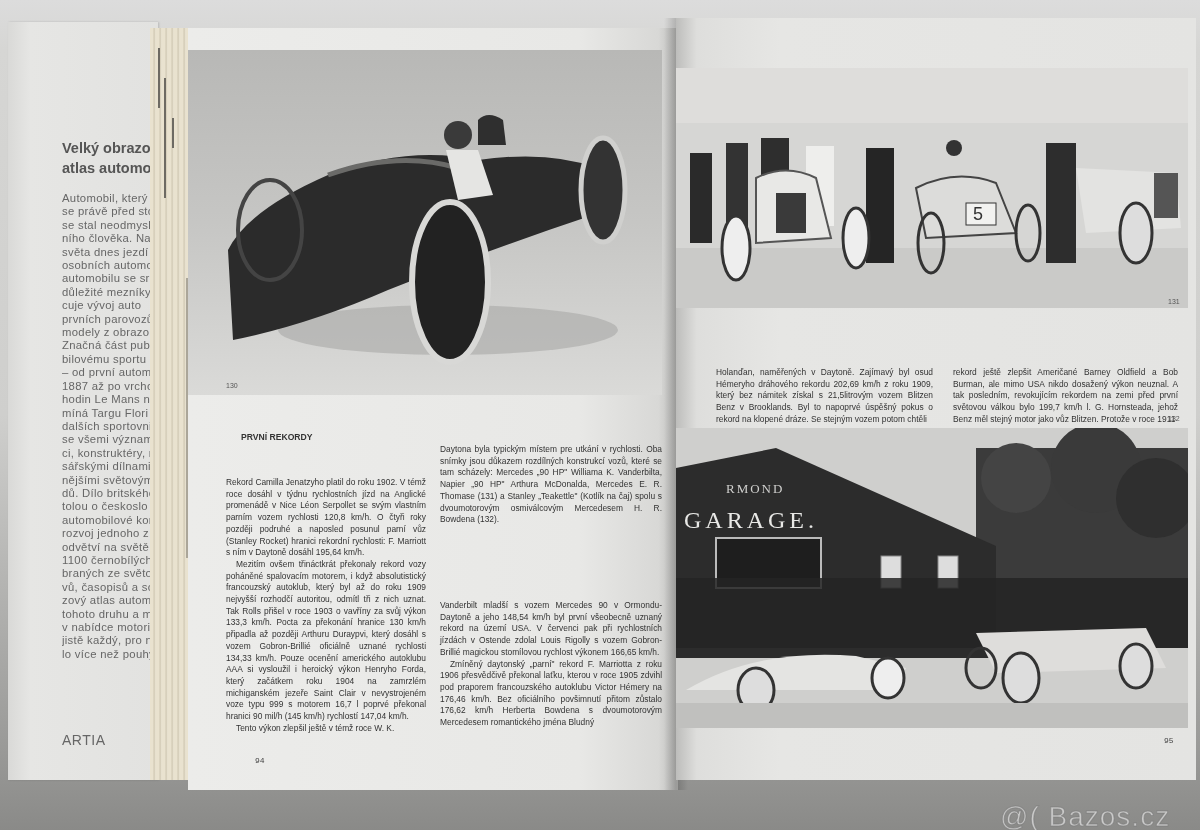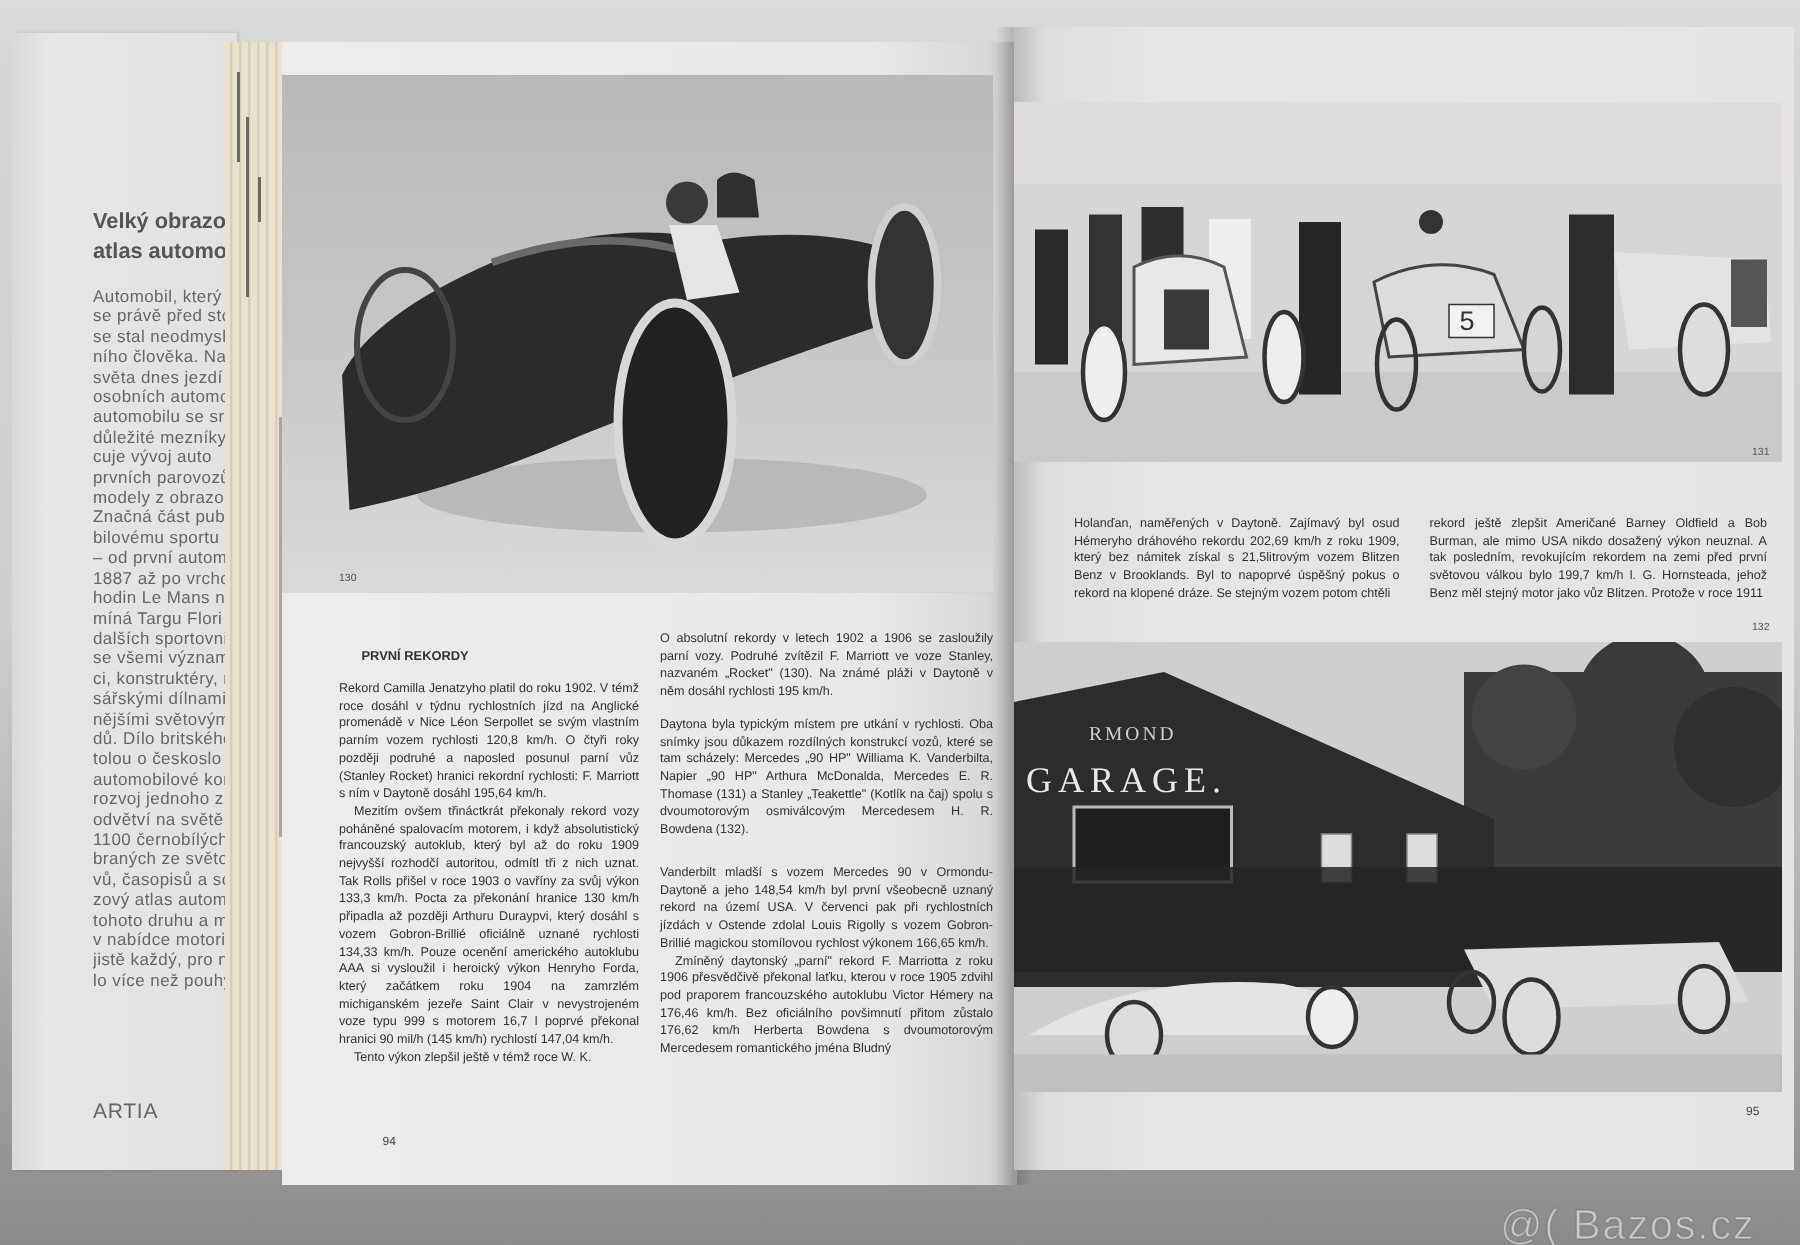--- a/index.html
+++ b/index.html
@@ -43,25 +43,26 @@
     
     .page-right {
       position: absolute; left: 676px; top: 18px; width: 520px; height: 762px;
       background: linear-gradient(90deg, #bdbdbb 0%, #dededc 4%, #e6e6e4 20%, #e4e4e2 100%);
     }
     .photo {
       position: absolute; overflow: hidden;
       background: #c9c9c7;
     }
     .photo-caption-num { position: absolute; font-size: 7px; color: #555; }
-    .page-num { position: absolute; font-size: 8px; color: #444; }
+    .page-num { position: absolute; font-size: 8px; color: #444; font-family: Liberation Mono, monospace; }
     .section-heading { position: absolute; font-weight: bold; font-size: 8.6px; color: #333; }
     .text-block {
       position: absolute; font-size: 8.4px; line-height: 11.7px; color: #333;
       text-align: justify;
+      margin-top: 24px;
     }
     .text-block p { margin: 0; }
     .text-block p.indent { text-indent: 10px; }
     .text-block.caption p + p { margin-top: 10px; }
     .watermark {
       position: absolute; left: 1000px; top: 785px; font-size: 28px; color: rgba(255,255,255,0.55);
       -webkit-text-stroke: 1px rgba(120,120,120,0.6); letter-spacing: 1px; margin-top: 16px;
     }
     .spine-shadow {
       position: absolute; left: 664px; top: 18px; width: 24px; height: 772px;
@@ -156,21 +157,20 @@
 
   <div class="section-heading" style="left:38px; top:404px;margin-left:15px;">PRVNÍ REKORDY</div>
 
   <div class="text-block" style="left:38px; top:425px; width:200px;">
     <p>Rekord Camilla Jenatzyho platil do roku 1902. V témž roce dosáhl v týdnu rychlostních jízd na Anglické promenádě v Nice Léon Serpollet se svým vlastním parním vozem rychlosti 120,8 km/h. O čtyři roky později podruhé a naposled posunul parní vůz (Stanley Rocket) hranici rekordní rychlosti: F. Marriott s ním v Daytoně dosáhl 195,64 km/h.</p>
     <p class="indent">Mezitím ovšem třináctkrát překonaly rekord vozy poháněné spalovacím motorem, i když absolutistický francouzský autoklub, který byl až do roku 1909 nejvyšší rozhodčí autoritou, odmítl tři z nich uznat. Tak Rolls přišel v roce 1903 o vavříny za svůj výkon 133,3 km/h. Pocta za překonání hranice 130 km/h připadla až později Arthuru Duraypvi, který dosáhl s vozem Gobron-Brillié oficiálně uznané rychlosti 134,33 km/h. Pouze ocenění amerického autoklubu AAA si vysloužil i heroický výkon Henryho Forda, který začátkem roku 1904 na zamrzlém michiganském jezeře Saint Clair v nevystrojeném voze typu 999 s motorem 16,7 l poprvé překonal hranici 90 mil/h (145 km/h) rychlostí 147,04 km/h.</p>
     <p class="indent">Tento výkon zlepšil ještě v témž roce W. K.</p>
   </div>
 
   <div class="text-block caption" style="left:252px; top:392px; width:222px;">
-    <p>O absolutní rekordy v letech 1902 a 1906 se zasloužily parní vozy. Podruhé zvítězil F. Marriott ve voze Stanley, nazvaném „Rocket" (130). Na známé pláži v Daytoně v něm dosáhl rychlosti 195 km/h.</p>
     <p>Daytona byla typickým místem pre utkání v rychlosti. Oba snímky jsou důkazem rozdílných konstrukcí vozů, které se tam scházely: Mercedes „90 HP" Williama K. Vanderbilta, Napier „90 HP" Arthura McDonalda, Mercedes E. R. Thomase (131) a Stanley „Teakettle" (Kotlík na čaj) spolu s dvoumotorovým osmiválcovým Mercedesem H. R. Bowdena (132).</p>
   </div>
 
   <div class="text-block" style="left:252px; top:548px; width:222px;">
     <p>Vanderbilt mladší s vozem Mercedes 90 v Ormondu-Daytoně a jeho 148,54 km/h byl první všeobecně uznaný rekord na území USA. V červenci pak při rychlostních jízdách v Ostende zdolal Louis Rigolly s vozem Gobron-Brillié magickou stomílovou rychlost výkonem 166,65 km/h.</p>
     <p class="indent">Zmíněný daytonský „parní" rekord F. Marriotta z roku 1906 přesvědčivě překonal laťku, kterou v roce 1905 zdvihl pod praporem francouzského autoklubu Victor Hémery na 176,46 km/h. Bez oficiálního povšimnutí přitom zůstalo 176,62 km/h Herberta Bowdena s dvoumotorovým Mercedesem romantického jména Bludný</p>
   </div>
 
   <div class="page-num" style="left:38px; top:728px;padding-left:29px;">94</div>
 </div>

